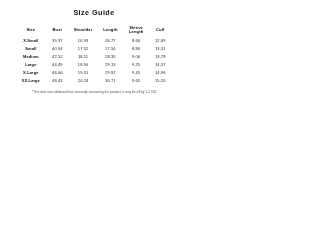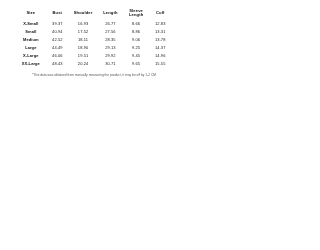--- a/index.html
+++ b/index.html
@@ -85,20 +85,21 @@
     line-height: 4px;
     color: #555555;
     letter-spacing: 0.02px;
   }
 </style>
 </head>
 <body>
 
 <div class="page">
 
+  <h1 class="title">Size Guide</h1>
 
   <div class="table-wrap">
     <table class="size-table">
       <colgroup>
         <col class="c-size">
           <col class="c-bust">
           <col class="c-should">
         <col class="c-length">
           <col class="c-sleeve">
           <col class="c-cuff">

